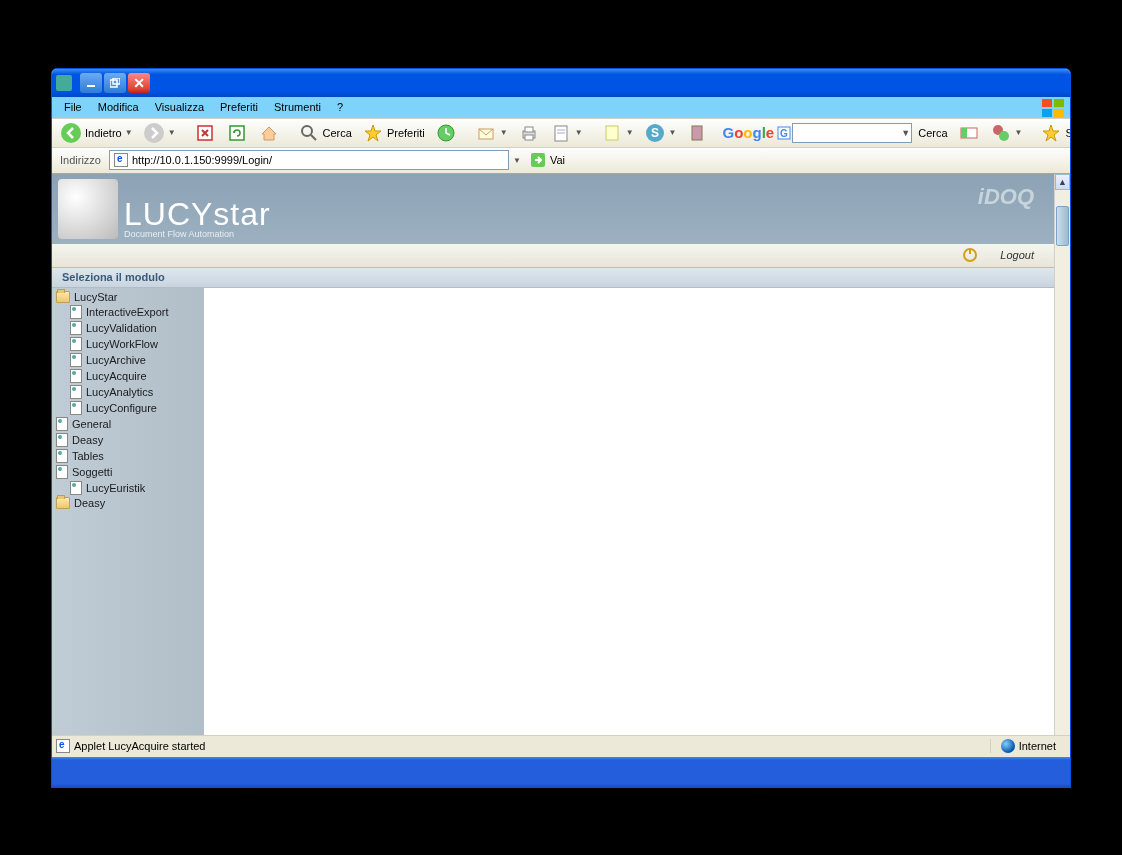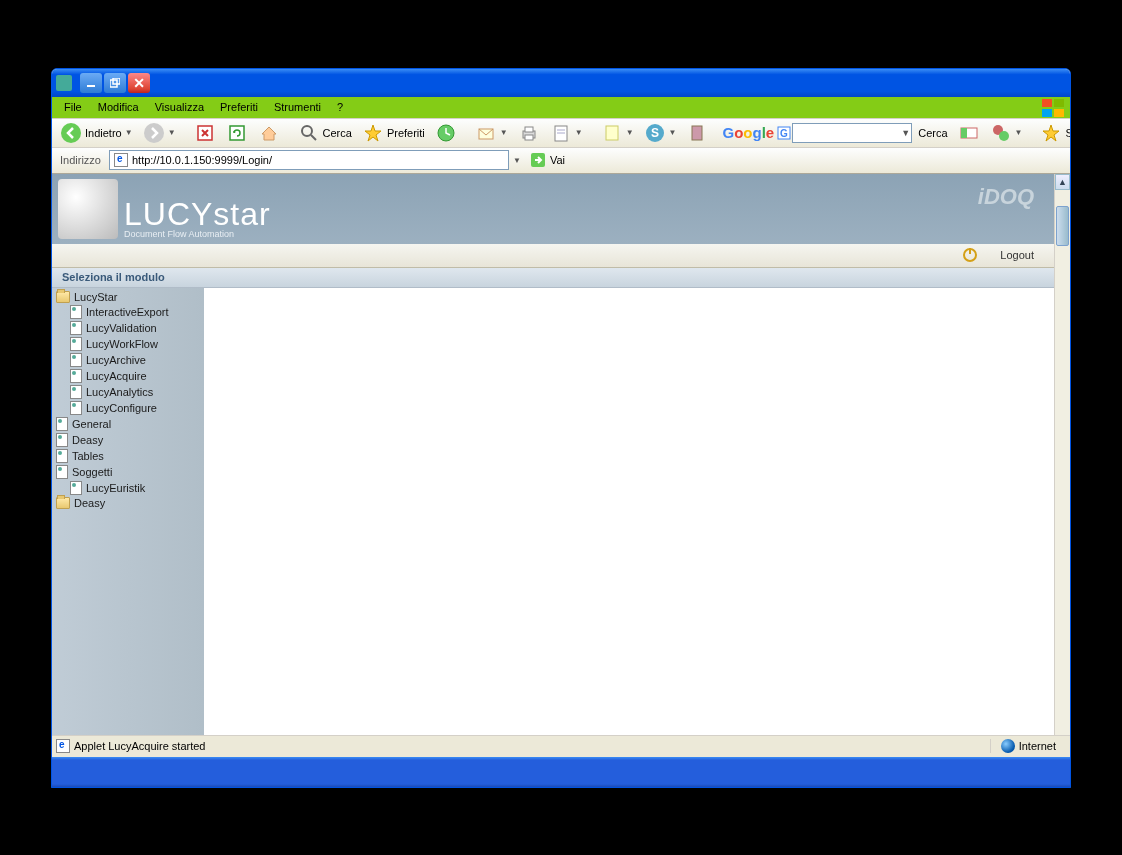--- a/index.html
+++ b/index.html
@@ -9,21 +9,21 @@
 
 .titlebar { height: 28px; background: linear-gradient(to bottom, #3a8df5, #0054e3 20%, #0054e3 80%, #0047c7); display: flex; align-items: center; padding: 0 4px; color: #fff; font-size: 12px; }
 .titlebar .app-icon { width: 16px; height: 16px; background: #4a9; margin-right: 6px; border-radius: 2px; }
 .titlebar .title { flex: 1; font-weight: bold; }
 .winbtn { width: 22px; height: 20px; margin-left: 2px; border-radius: 3px; display: flex; align-items: center; justify-content: center; font-weight: bold; font-size: 14px; cursor: pointer; }
 .winbtn.min { background: linear-gradient(#6babf5,#2e7cd6); }
 .winbtn.max { background: linear-gradient(#6babf5,#2e7cd6); }
 .winbtn.close { background: linear-gradient(#f88,#d43 80%,#b22); color:#fff; }
 
 
-.menubar { height: 22px; background: #84cc16; display: flex; align-items: center; padding: 0 4px; font-size: 11px; border-bottom: 1px solid #d4d0c8; position: relative; }
+.menubar { height: 22px; background: #7dd3fc; display: flex; align-items: center; padding: 0 4px; font-size: 11px; border-bottom: 1px solid #d4d0c8; position: relative; }
 .menubar .menuitem { padding: 2px 8px; cursor: pointer; }
 .menubar .win-logo { position: absolute; right: 4px; top: 2px; width: 24px; height: 18px; }
 .win-logo svg { width: 100%; height: 100%; }
 
 
 .toolbar { height: 29px; background: linear-gradient(#fdfefe,#ece9d8); display: flex; align-items: center; padding: 0 4px; font-size: 11px; border-bottom: 1px solid #d4d0c8; gap: 2px; }
 .tbtn { display: flex; align-items: center; gap: 3px; padding: 2px 4px; cursor: pointer; border-radius: 3px; }
 .ticon { width: 22px; height: 22px; display: flex; align-items: center; justify-content: center; }
 .separator { width: 1px; height: 24px; background: #c0c0c0; margin: 0 3px; }
 .dropdown-arrow { font-size: 8px; color: #555; }
@@ -47,21 +47,21 @@
 .scrollbtn { height: 16px; background: linear-gradient(#eef,#cde); border: 1px solid #9bc; display:flex; align-items:center; justify-content:center; font-size:9px; color:#345; }
 
 
 .app-header { height: 70px; background: linear-gradient(to bottom, #8ca3b5, #9cb0c0); display: flex; align-items: center; position: relative; margin-right: 16px; }
 .app-logo { display: flex; align-items: flex-end; padding-left: 6px; gap: 6px; }
 .app-logo .hand { width: 60px; height: 60px; background: radial-gradient(circle at 30% 30%, #fff, #ddd 50%, #bbb); border-radius: 4px; }
 .app-logo .brand { font-family: Impact, Arial Black, sans-serif; color: #fff; font-size: 32px; letter-spacing: 1px; line-height: 1; }
 .app-logo .brand small { display: block; font-size: 9px; font-family: Arial; letter-spacing: 0; color: #e8eef3; }
 .app-header .rlogo { position: absolute; right: 20px; top: 10px; font-style: italic; color: #c8d4dc; font-size: 22px; font-weight: bold; }
 .logout-bar { height: 24px; background: linear-gradient(#f5f5f0,#e8e5d8); display: flex; justify-content: flex-end; align-items: center; padding: 0 20px; font-size: 11px; border-bottom: 1px solid #c0bca8; margin-right: 16px; }
-.logout-bar .logout { display: flex; align-items: center; gap: 23px; cursor: pointer; color: #333; }
+.logout-bar .logout { display: flex; align-items: center; gap: 23px; cursor: pointer; color: #333; font-style: italic; }
 .logout-icon { width: 14px; height: 14px; border: 2px solid #d4a017; border-radius: 50%; position: relative; }
 .logout-icon::after { content:''; position:absolute; width:2px; height:6px; background:#d4a017; top:-2px; left:4px; }
 
 
 .module-bar { height: 20px; background: linear-gradient(#dfe7ee,#c8d4de); font-size: 11px; font-weight: bold; color: #3a5a7a; padding: 3px 10px; margin-right: 16px; border-bottom: 1px solid #b0bcc8; }
 
 
 .main { flex: 1; display: flex; margin-right: 16px; }
 .sidebar { width: 152px; background: linear-gradient(to right,#c0ccd6,#b0bec8); font-size: 11px; padding: 2px 0; overflow: hidden; }
 .tree-item { display: flex; align-items: center; gap: 4px; padding: 1px 4px; cursor: pointer; color: #1a1a1a; }

